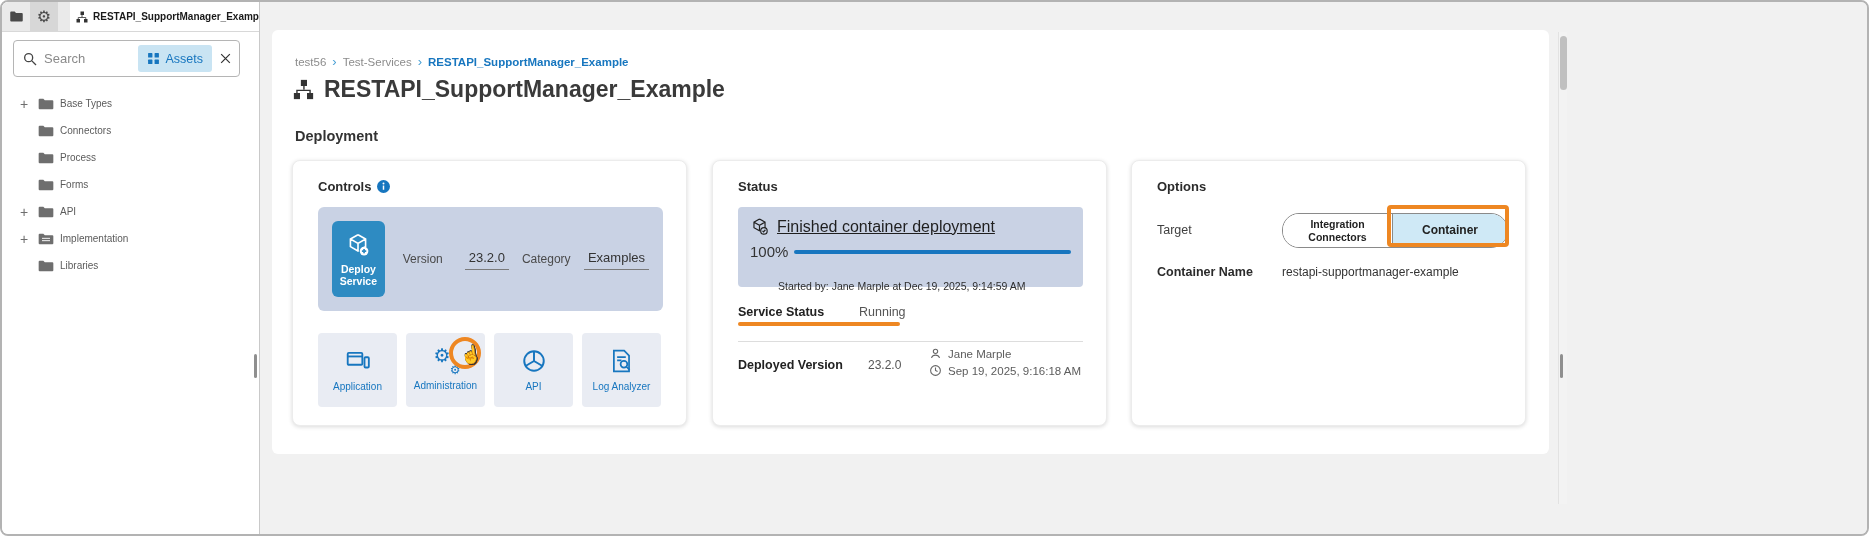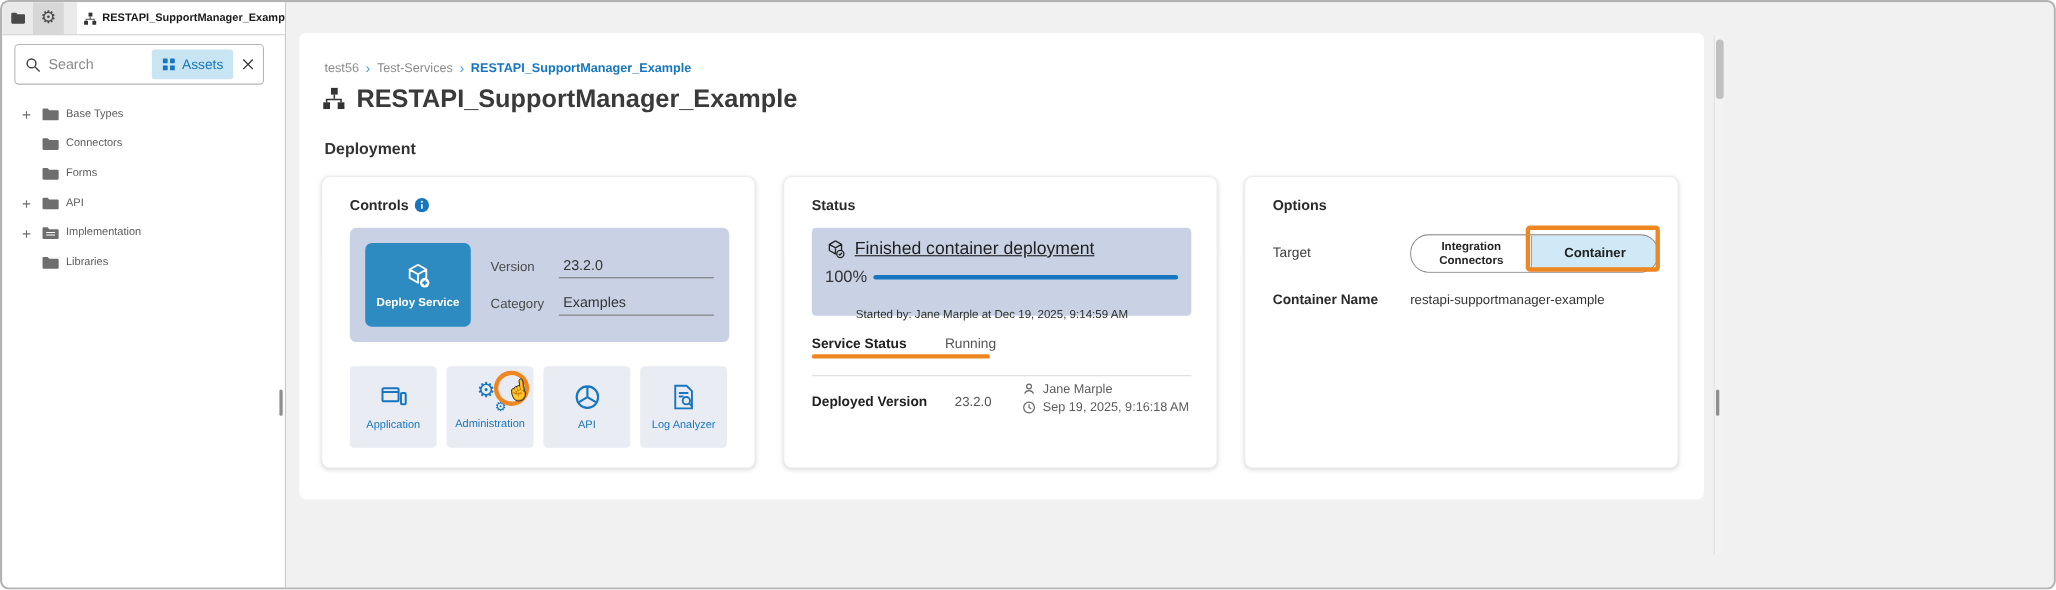--- a/index.html
+++ b/index.html
@@ -71,21 +71,21 @@
                 align-items:center; font-size:13px; font-weight:bold; color:#2b2b2b; }
 
   
   .controls-panel { position:absolute; left:25px; top:46px; width:345px; height:104px;
                     background:#c9d2e4; border-radius:6px; display:flex;
                     align-items:center; padding:0 14px; gap:18px; }
   .deploy-btn { width:96px; height:76px; background:#2e8bc2; border:none; border-radius:6px;
                 color:#fff; display:flex; flex-direction:column; align-items:center;
                 justify-content:center; gap:5px; font-size:10.5px; font-weight:bold;
                 cursor:pointer; font-family:inherit; }
-  .field-rows { flex:1; display:flex; flex-direction:column; gap:13px; }
+  .field-rows { flex:1; display:flex; flex-direction:row; gap:13px; }
   .field-row { display:flex; align-items:center; }
   .field-label { width:62px; font-size:12px; color:#4a4a4a; }
   .field-value { flex:1; border-bottom:1px solid #7a7a7a; padding:1px 4px 4px;
                  font-size:13px; color:#333; cursor:text; }
   .actions-row { position:absolute; left:25px; top:172px; display:flex; gap:9px; }
   .action-btn { width:79px; height:74px; background:#e9ecf3; border:none; border-radius:4px;
                 display:flex; flex-direction:column; align-items:center; justify-content:center;
                 gap:7px; color:#1776bf; font-size:10px; cursor:pointer; font-family:inherit; }
   .admin-gears { position:relative; width:26px; height:24px; }
   .gear-big { position:absolute; left:1px; top:-3px; font-size:19px; color:#1776bf; line-height:1; }
@@ -219,20 +219,29 @@
           </span>
         <span class="tree-label">Connectors</span>
       </div>
       <div class="tree-row">
         <span class="expander"></span>
         <span>
             <svg width="16" height="14" viewBox="0 0 24 20">
               <path d="M1 3.5A1.5 1.5 0 0 1 2.5 2H8l2.2 2.5H21.5A1.5 1.5 0 0 1 23 6v10.5a1.5 1.5 0 0 1-1.5 1.5h-19A1.5 1.5 0 0 1 1 16.5z" fill="#6e6e6e"></path>
             </svg>
           </span>
+        <span class="tree-label">Process</span>
+      </div>
+      <div class="tree-row">
+        <span class="expander"></span>
+        <span>
+            <svg width="16" height="14" viewBox="0 0 24 20">
+              <path d="M1 3.5A1.5 1.5 0 0 1 2.5 2H8l2.2 2.5H21.5A1.5 1.5 0 0 1 23 6v10.5a1.5 1.5 0 0 1-1.5 1.5h-19A1.5 1.5 0 0 1 1 16.5z" fill="#6e6e6e"></path>
+            </svg>
+          </span>
         <span class="tree-label">Forms</span>
       </div>
       <div class="tree-row">
         <span class="expander">+</span>
         <span>
             <svg width="16" height="14" viewBox="0 0 24 20">
               <path d="M1 3.5A1.5 1.5 0 0 1 2.5 2H8l2.2 2.5H21.5A1.5 1.5 0 0 1 23 6v10.5a1.5 1.5 0 0 1-1.5 1.5h-19A1.5 1.5 0 0 1 1 16.5z" fill="#6e6e6e"></path>
             </svg>
           </span>
         <span class="tree-label">API</span>

